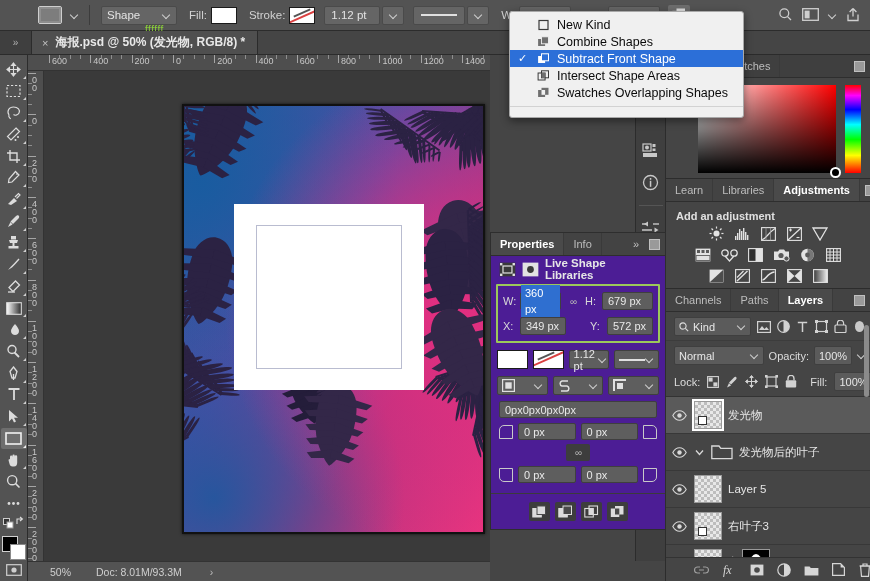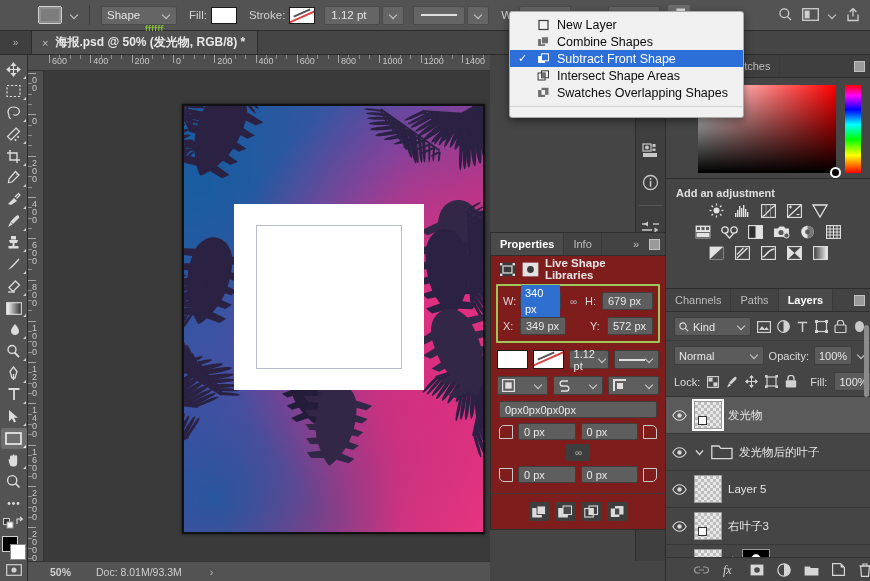--- a/index.html
+++ b/index.html
@@ -179,28 +179,28 @@
   #white-frame-hole .clip {
     position:absolute; inset:0; overflow:hidden;
   }
 
   
   #status-bar {
     position: absolute; left: 28px; bottom: 0; width: 462px; height: 20px;
     background: #535353; border-top: 1px solid #333;
     display: flex; align-items: center; font-size: 10.5px; color: #cfcfcf;
   }
-  #status-bar .zoom { width: 60px; padding-left: 22px; font-weight: bold; }
+  #status-bar .zoom { width: 60px; padding-left: 22px; }
   #status-bar .docinfo { margin-left: 8px; }
   #status-bar .arrow { margin-left: 28px; color:#bdbdbd; }
 
   
   #props-panel {
     position: absolute; left: 490px; top: 232px; width: 176px; height: 298px;
-    background: #7f1d1d; border: 1px solid #2e2e2e;
+    background: #4c1d95; border: 1px solid #2e2e2e;
   }
   .panel-tabs {
     height: 23px; background: #434343; display: flex; align-items: stretch;
     border-bottom: 1px solid #2e2e2e;
   }
   .ptab {
     padding: 0 9px; display: flex; align-items: center; font-size: 11px;
     color: #bdbdbd; border-right: 1px solid #3a3a3a;
   }
   .ptab.active { background: #4a4a4a; color: #fff; font-weight: bold; }
@@ -1325,20 +1325,37 @@
     </div>
     <div id="color-body">
       <div id="color-field">
         <div id="color-picker-dot"></div>
       </div>
       <div id="hue-strip"></div>
     </div>
   </div>
 
   <div id="adj-panel">
+    <div class="panel-tabs">
+      <div class="ptab">
+          <span>Learn</span>
+        </div>
+      <div class="ptab">
+          <span>Libraries</span>
+        </div>
+      <div class="ptab active">
+          <span>Adjustments</span>
+        </div>
+      <div class="spacer"></div>
+      <div class="menu-ic">
+        <svg width="11" height="11" viewBox="0 0 11 11">
+            <rect x="0.5" y="0.5" width="10" height="10" fill="#9a9a9a" stroke="#c0c0c0"></rect>
+          </svg>
+      </div>
+    </div>
     <div class="adj-title">Add an adjustment</div>
     <div class="adj-grid">
       <div class="adj-row">
         <span class="adj-ic">
             <svg width="15" height="15" viewBox="0 0 15 15">
               <circle cx="7.5" cy="7.5" r="3" fill="#e2e2e2"></circle>
               <g stroke="#e2e2e2" stroke-width="1.2">
                 <line x1="7.5" y1="0.5" x2="7.5" y2="2.6"></line>
                 <line x1="7.5" y1="12.4" x2="7.5" y2="14.5"></line>
                 <line x1="0.5" y1="7.5" x2="2.6" y2="7.5"></line>
@@ -1760,21 +1777,21 @@
           <rect x="0.6" y="0.6" width="15.8" height="13.8" fill="#e2e2e2"></rect>
           <circle cx="8.5" cy="7.5" r="3.4" fill="#3a3a3a"></circle>
         </svg>
       <span>Live Shape Libraries</span>
     </div>
 
     <div class="glowbox">
       <div class="prow">
         <span class="plab">W:</span>
         <div class="pfield hl">
-          <span>340 px</span>
+          <span>360 px</span>
         </div>
         <span class="plink">∞</span>
         <span class="plab">H:</span>
         <div class="pfield">
           <span>679 px</span>
         </div>
       </div>
       <div class="prow">
         <span class="plab">X:</span>
         <div class="pfield">
@@ -1885,21 +1902,21 @@
   </div>
 
   <div id="path-menu">
       <div class="mi">
         <span class="check"></span>
         <span class="mico">
           <svg width="13" height="12" viewBox="0 0 12 12">
             <rect x="1.5" y="1.5" width="9" height="9" fill="none" stroke="#3a3a3a" stroke-width="1.2"></rect>
           </svg>
         </span>
-        <span>New Layer</span>
+        <span>New Kind</span>
       </div>
       <div class="mi">
         <span class="check"></span>
         <span class="mico">
           <svg width="13" height="12" viewBox="0 0 12 12">
             <rect x="0.6" y="3" width="7" height="7" fill="#6f6f6f"></rect>
             <rect x="4" y="0.8" width="7" height="7" fill="#6f6f6f" stroke="#f0f0f0" stroke-width=".9"></rect>
           </svg>
         </span>
         <span>Combine Shapes</span>

